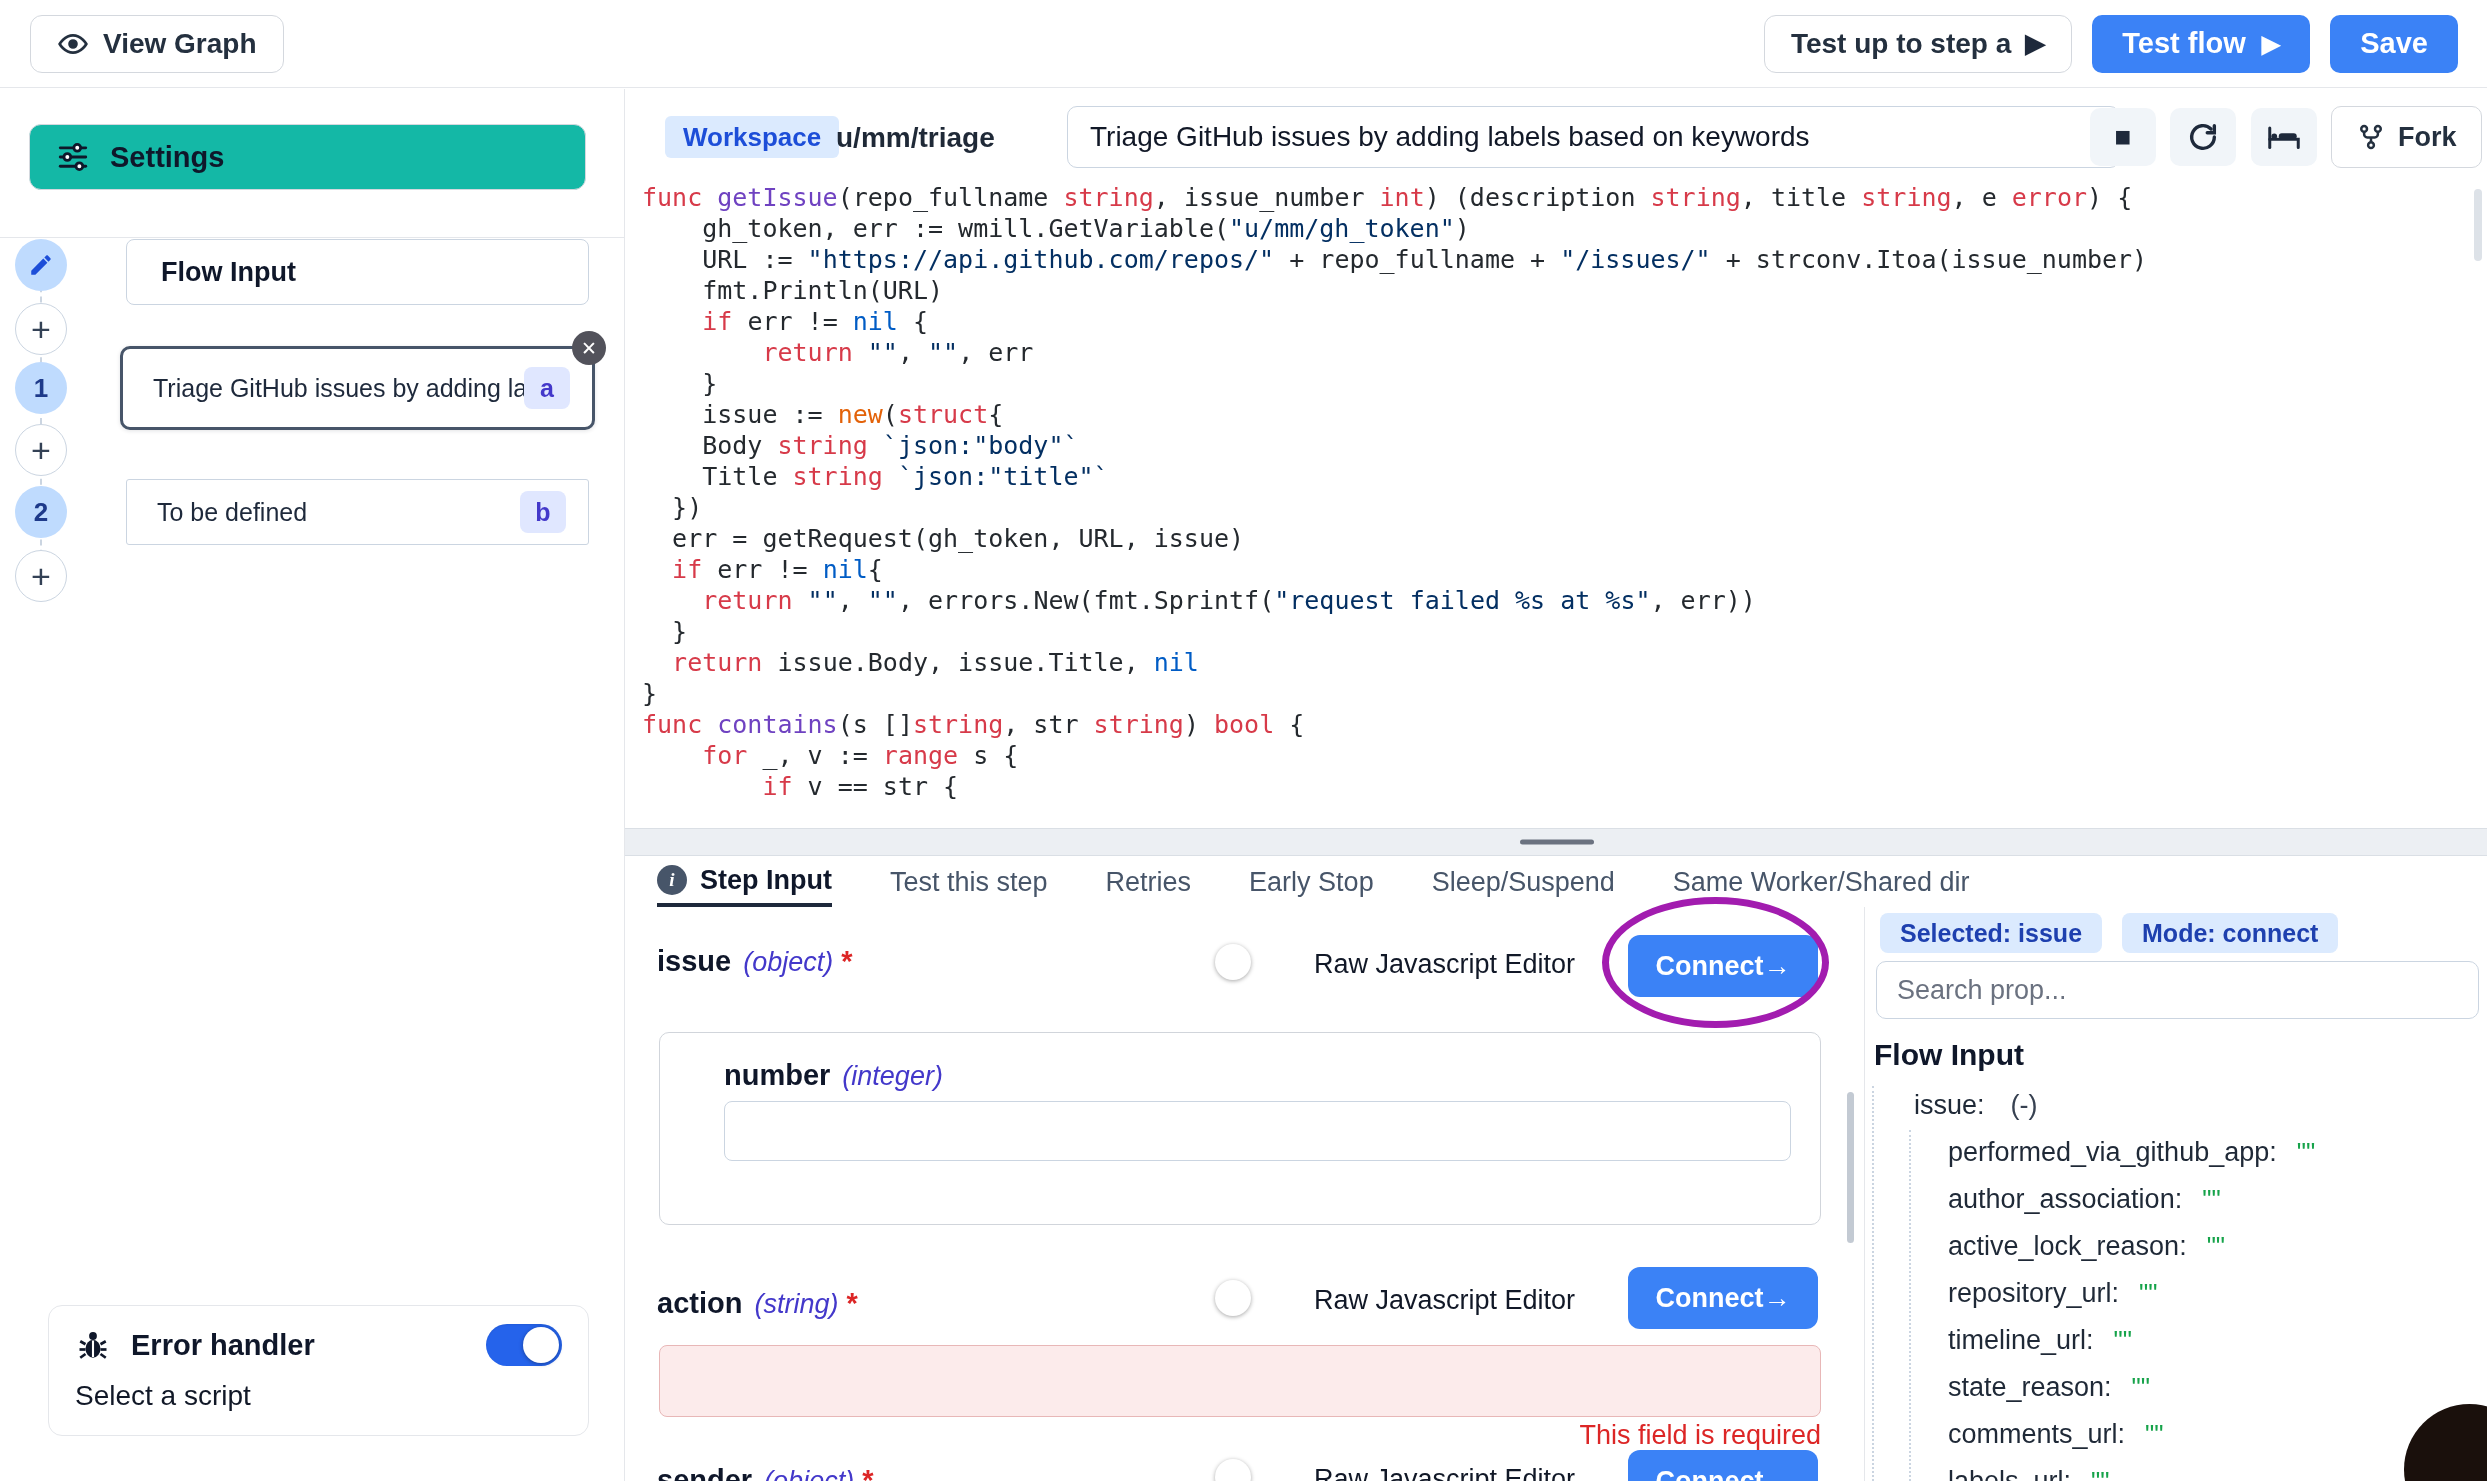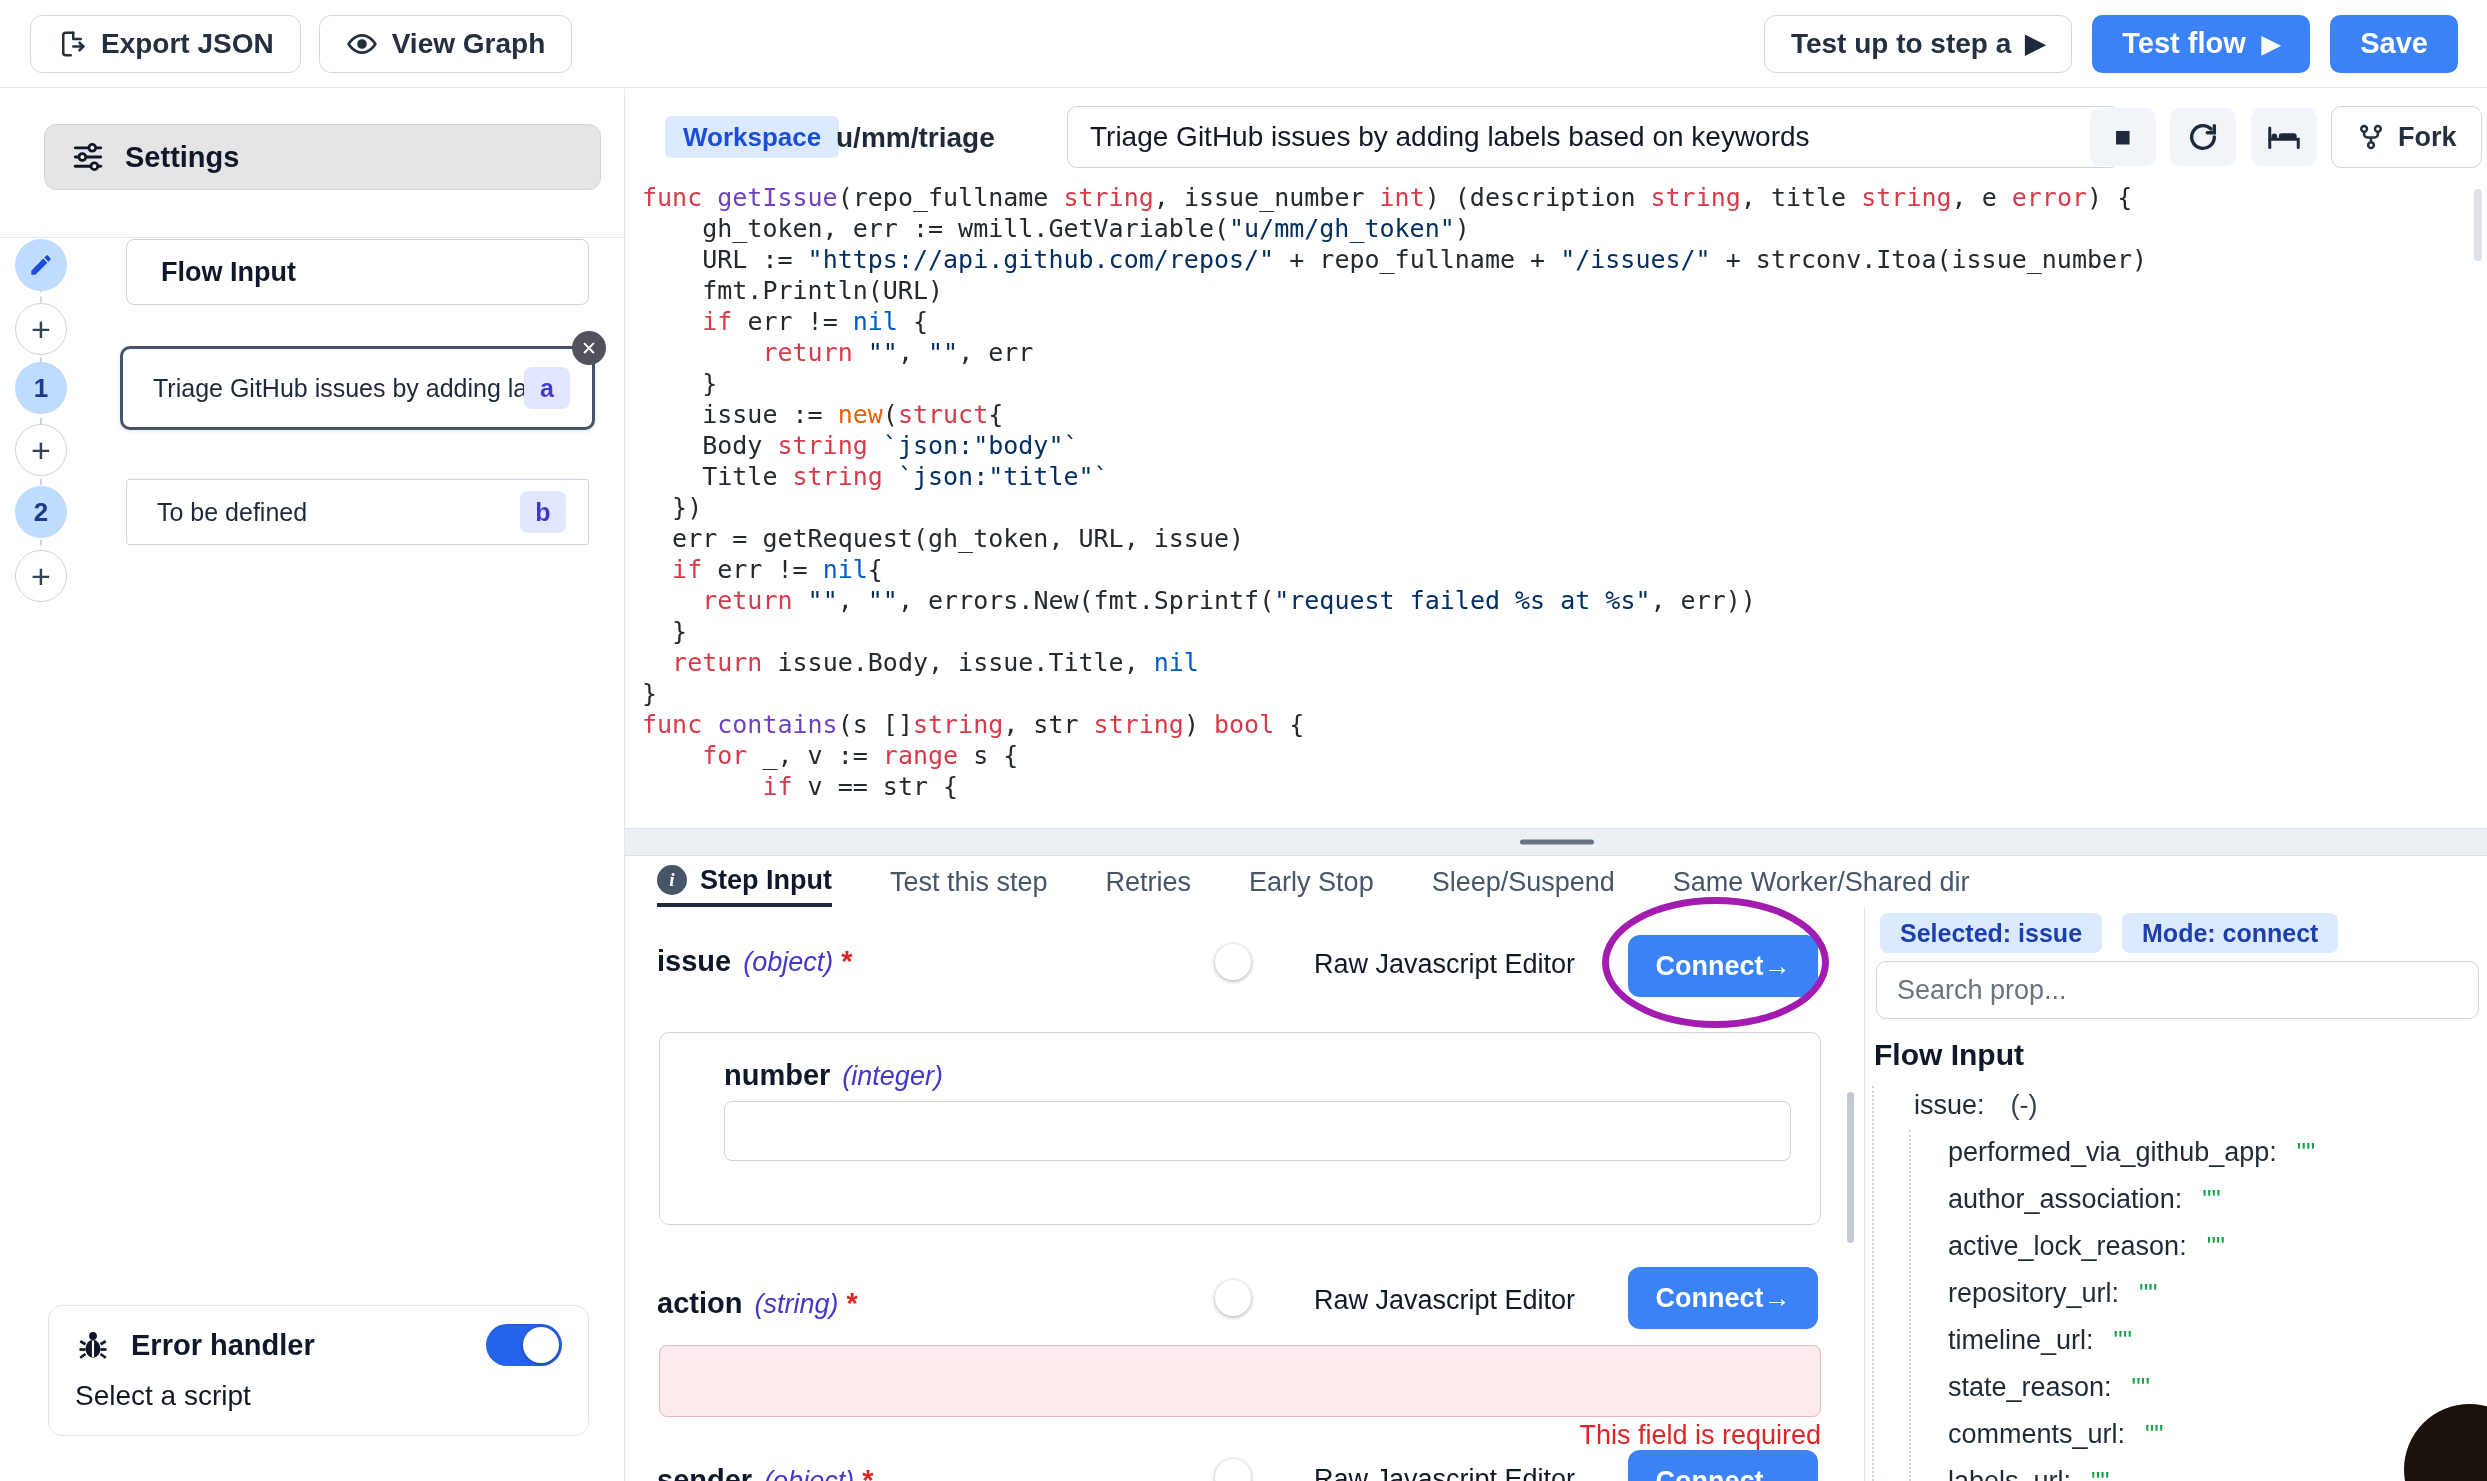--- a/index.html
+++ b/index.html
@@ -19,21 +19,21 @@
   .tb-center { position:absolute; left:50%; transform:translateX(-50%); display:flex; gap:76px; align-items:center; }
   .crumb { display:flex; align-items:center; gap:14px; font-size:28px; font-weight:700; color:#2b3648; }
   .tb-right { margin-left:auto; display:flex; gap:20px; align-items:center; }
   .play-dark { font-size:26px; color:#1e293b; }
   .play-white { font-size:24px; color:#fff; }
   .icon-svg { display:inline-flex; }
 
   
   .sidebar { position:absolute; left:0; top:89px; width:625px; height:1393px; background:#fff;
     border-right:1px solid #e5e7eb; }
-  .settings-btn { position:absolute; left:44px; top:35px; width:557px; height:66px; background:#e5e5e5;
+  .settings-btn { position:absolute; left:29px; top:35px; width:557px; height:66px; background:#14b8a6;
     border:1px solid #d4d8de; border-radius:12px; display:flex; align-items:center; gap:20px;
     padding:0 26px; font-size:29px; font-weight:700; color:#0f172a; cursor:pointer; }
   .side-divider { position:absolute; left:0; top:148px; width:625px; height:1px; background:#e5e7eb; }
   .connector { position:absolute; left:40px; top:177px; height:310px; border-left:2px dashed #cbd5e1; }
   .node { position:absolute; width:52px; height:52px; border-radius:50%; display:flex; align-items:center;
     justify-content:center; }
   .node-blue { background:#bfdbfe; color:#1d4ed8; }
   .node-plus { background:#fff; border:1px solid #cbd5e1; color:#334155; font-size:34px; font-weight:400; cursor:pointer; }
   .node-num { background:#bfdbfe; color:#1e3a8a; font-size:26px; font-weight:700; }
   .flow-box { position:absolute; left:126px; top:150px; width:463px; height:66px; background:#fff;
@@ -138,31 +138,20 @@
   .root-val { color:#374151; margin-left:26px; }
 
   .corner-blob { position:absolute; right:-48px; bottom:-54px; width:131px; height:131px; border-radius:50%;
     background:#1a100c; z-index:40; }
 </style>
 </head>
 <body>
 
 <div class="topbar">
   <div class="tb-left">
-    <button class="btn-ghost">
-      <span class="icon-svg">
-        <svg width="30" height="30" viewBox="0 0 24 24" fill="none" stroke="#24303f" stroke-width="2" stroke-linecap="round" stroke-linejoin="round">
-            <path d="M13 3H7a2 2 0 0 0-2 2v14a2 2 0 0 0 2 2h4"></path>
-            <path d="M13 3v5h6"></path>
-            <path d="M13 14h8"></path>
-            <path d="M18 11l3 3-3 3"></path>
-          </svg>
-      </span>
-      <span>Export JSON</span>
-    </button>
     <button class="btn-ghost">
       <span class="icon-svg">
         <svg width="32" height="32" viewBox="0 0 24 24" fill="none" stroke="#24303f" stroke-width="2">
             <path d="M2 12s3.5-6.5 10-6.5S22 12 22 12s-3.5 6.5-10 6.5S2 12 2 12z"></path>
             <circle cx="12" cy="12" r="2.6" fill="#24303f"></circle>
           </svg>
       </span>
       <span>View Graph</span>
     </button>
   </div>

